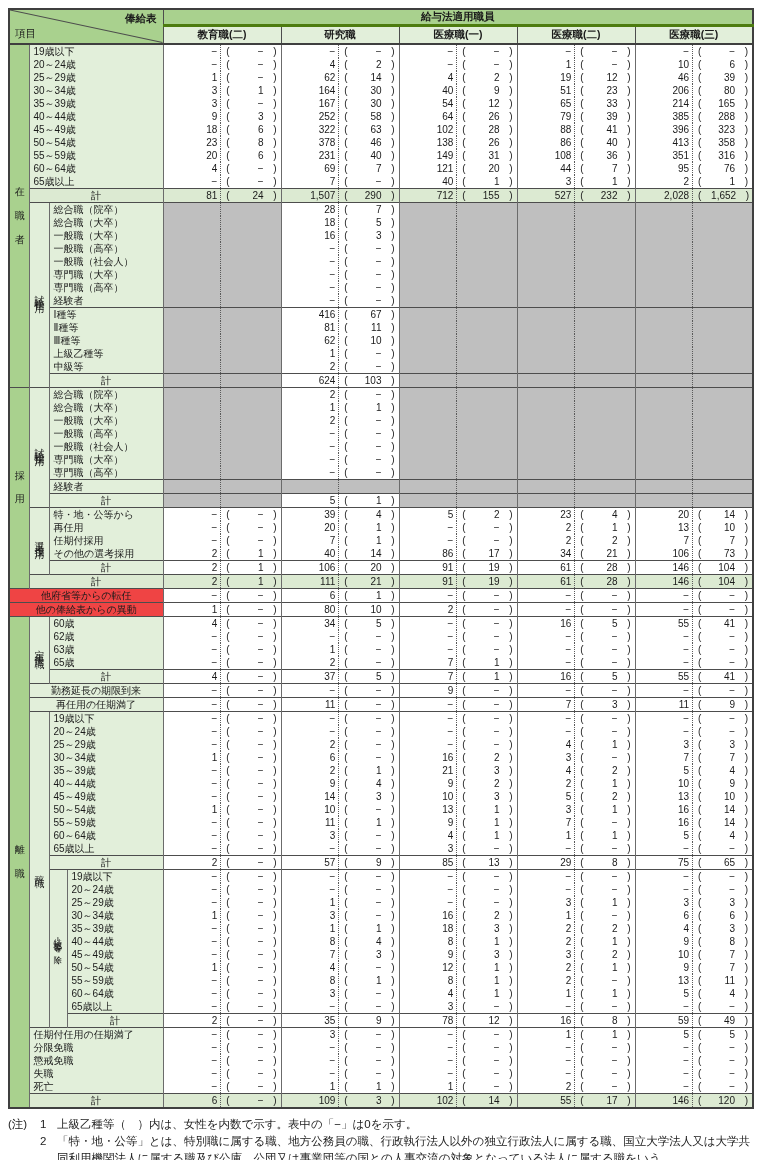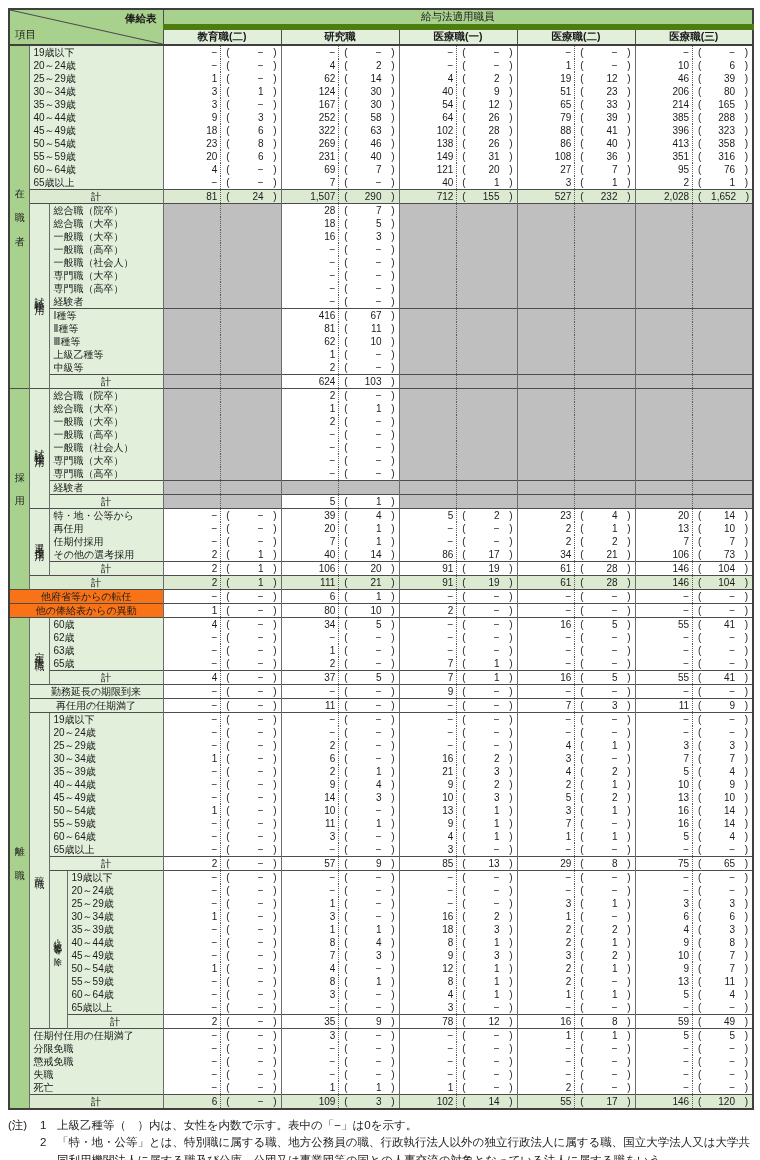--- a/index.html
+++ b/index.html
@@ -8,30 +8,30 @@
   .page{padding:8px 8px 0 8px}
   table{border-collapse:collapse;table-layout:fixed;width:744px;border:2px solid #3f3f3f}
   td,th{padding:0;vertical-align:middle;overflow:hidden}
   thead{border-bottom:2px solid #3f3f3f}
   tr.hrow1{height:15px}
   tr.hrow2{height:18px}
   .corner{background:#a9d18e;position:relative;border-right:1.5px solid #4d4d4d}
   .corner svg{position:absolute;left:0;top:0;width:100%;height:100%}
   .corner .ct{position:absolute;top:2px;right:6px;font-size:10.5px;font-weight:bold}
   .corner .cb{position:absolute;bottom:2px;left:5px;font-size:10.5px;font-weight:normal}
-  .ghead{background:#a9d18e;text-align:center;font-weight:normal;font-size:10.5px;
-         border-bottom:6px solid #4d7c0f}
+  .ghead{background:#a9d18e;text-align:center;font-weight:bold;font-size:10.5px;
+         border-bottom:3px solid #4d7c0f}
   .chead{background:#e2efda;text-align:center;font-weight:bold;font-size:10.5px;
          border-left:1px solid #4d4d4d}
   tbody tr{height:13px}
   tbody td{font-size:10px;line-height:13px}
   .lbl{background:#e2efda;padding-left:4px;border-left:1px solid #6b6b6b;white-space:nowrap}
   .lbl.ctr{text-align:center;padding-left:0}
   .lbl.cat{background:#a9d18e}
-  .lbl.cat2{background:#f97316}
+  .lbl.cat2{background:#ef4444}
   .vert{text-align:center;padding-left:0;vertical-align:middle}
   .vert .lt{writing-mode:vertical-rl;text-orientation:upright;line-height:1;
             letter-spacing:3px;display:inline-block}
   .vert.cat .lt{letter-spacing:24px}
   .vert.sm .lt{font-size:8.5px;letter-spacing:1px}
   .cell{border-left:1px solid #6b6b6b;background:#fff}
   .cell .in{display:flex;height:13px;line-height:13px}
   .cell .m{flex:0 0 46%;text-align:right;padding-right:3px}
   .cell .dv{width:0;border-left:1px dotted #5a5a5a}
   .cell .po{flex:0 0 13px;padding-left:5px}
@@ -233,21 +233,21 @@
             <div class="in">
               <span class="m">3</span>
               <span class="dv"></span>
               <span class="po">(</span>
               <span class="s">1</span>
               <span class="pc">)</span>
             </div>
           </td>
           <td class="cell">
             <div class="in">
-              <span class="m">124</span>
+              <span class="m">164</span>
               <span class="dv"></span>
               <span class="po">(</span>
               <span class="s">30</span>
               <span class="pc">)</span>
             </div>
           </td>
           <td class="cell">
             <div class="in">
               <span class="m">40</span>
               <span class="dv"></span>
@@ -425,21 +425,21 @@
             <div class="in">
               <span class="m">23</span>
               <span class="dv"></span>
               <span class="po">(</span>
               <span class="s">8</span>
               <span class="pc">)</span>
             </div>
           </td>
           <td class="cell">
             <div class="in">
-              <span class="m">269</span>
+              <span class="m">378</span>
               <span class="dv"></span>
               <span class="po">(</span>
               <span class="s">46</span>
               <span class="pc">)</span>
             </div>
           </td>
           <td class="cell">
             <div class="in">
               <span class="m">138</span>
               <span class="dv"></span>
@@ -539,21 +539,21 @@
             <div class="in">
               <span class="m">121</span>
               <span class="dv"></span>
               <span class="po">(</span>
               <span class="s">20</span>
               <span class="pc">)</span>
             </div>
           </td>
           <td class="cell">
             <div class="in">
-              <span class="m">27</span>
+              <span class="m">44</span>
               <span class="dv"></span>
               <span class="po">(</span>
               <span class="s">7</span>
               <span class="pc">)</span>
             </div>
           </td>
           <td class="cell">
             <div class="in">
               <span class="m">95</span>
               <span class="dv"></span>

